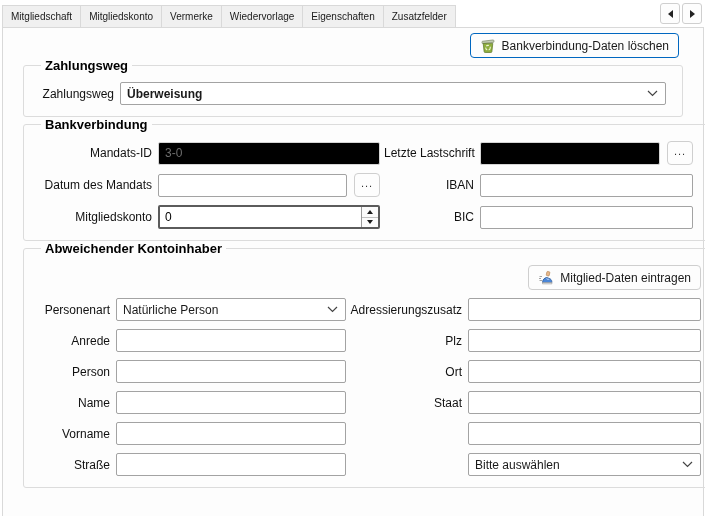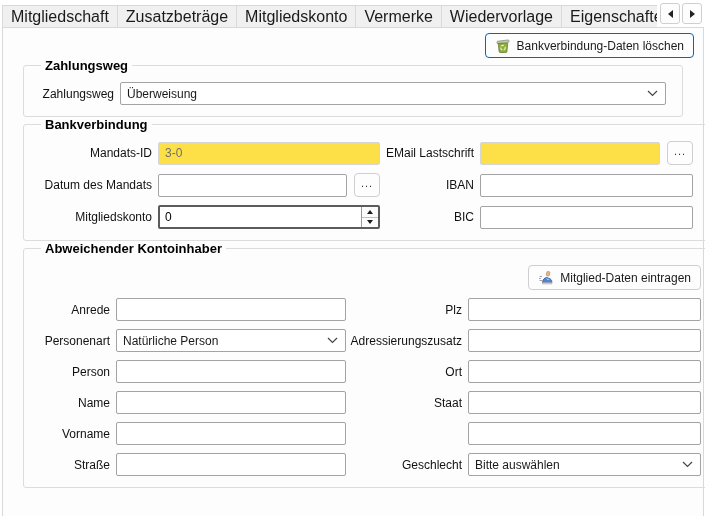--- a/index.html
+++ b/index.html
@@ -18,21 +18,21 @@
     display:flex; align-items:flex-end;
   }
   .tabs-scroller {
     display:flex; align-items:flex-end; overflow:hidden;
     width:calc(100% - 48px); height:28px;
   }
   .tab {
     flex:0 0 auto; height:23px; display:flex; align-items:center;
     padding:0 8px; background:#f0f0f0;
     border:1px solid #d9d9d9; border-left-width:0;
-    font-size:16px; white-space:nowrap; cursor:default;
+    font-size:10px; white-space:nowrap; cursor:default;
   }
   .tab:first-child { border-left-width:1px; }
   .tab.active {
     height:27px; background:#fdfdfd; border-bottom:none;
     border-left-width:1px; margin-bottom:-1px; z-index:3; position:relative;
     padding:0 9px;
   }
   .tab-scroll-btns { position:absolute; right:3px; top:3px; display:flex; gap:2px; z-index:4; }
   .tab-scroll-btn {
     width:20px; height:21px; background:#fdfdfd; border:1px solid #cfcfcf;
@@ -41,21 +41,21 @@
   .tri-left  { width:0;height:0;border-top:4px solid transparent;border-bottom:4px solid transparent;border-right:5px solid #222; }
   .tri-right { width:0;height:0;border-top:4px solid transparent;border-bottom:4px solid transparent;border-left:5px solid #222; }
 
   
   .pane {
     position:absolute; top:27px; left:2px; right:1px; bottom:0;
     background:#fdfdfd; border:1px solid #d9d9d9; border-bottom:none;
     z-index:1; padding-top:1px;
   }
 
-  .btn-row { display:flex; justify-content:flex-end; margin:4px 9px 0; }
+  .btn-row { display:flex; justify-content:flex-end; margin:4px 24px 0; }
   .btn {
     height:25px; display:inline-flex; align-items:center; gap:6px;
     padding:0 9px; background:#fdfdfd; border:1px solid #cfcfcf;
     border-radius:4px; font-size:12px; color:#1a1a1a; cursor:default;
   }
   .btn.accent { border:1.5px solid #0067c0; }
 
   fieldset.group {
     border:1px solid #dcdcdc; border-radius:3px;
     margin:0 20px; padding:7px 16px 11px;
@@ -71,26 +71,26 @@
   .frow:first-of-type { margin-top:2px; }
   .lab { text-align:right; margin-right:6px; white-space:nowrap; color:#111; flex:0 0 auto; }
   .w112 { width:112px; } .w90 { width:90px; } .w70 { width:70px; }
   .spacer { flex:1 1 auto; min-width:4px; }
 
   .txt {
     height:23px; border:1px solid #a3a3a3; border-radius:2px;
     padding:0 6px; font:12px "Liberation Sans","DejaVu Sans",sans-serif;
     background:#ffffff; color:#1a1a1a; outline:none; width:100%;
   }
-  .txt.readonly { background:#fde047; border-color:#d5d5d5; color:#6e6e6e; }
+  .txt.readonly { background:#000000; border-color:#d5d5d5; color:#6e6e6e; }
 
   .wrap { display:flex; align-items:center; flex:0 0 auto; }
   .wrap-222 { width:222px; } .wrap-213 { width:213px; }
   .wrap-230 { width:230px; } .wrap-233 { width:233px; }
-  .wrap-grow { flex:1 1 auto; }
+  .wrap-grow { flex:1 1 auto;font-weight:bold; }
 
   .dots-btn {
     flex:0 0 auto; width:26px; height:24px; margin-left:7px;
     background:#fdfdfd; border:1px solid #cfcfcf; border-radius:4px;
     font-size:11px; line-height:10px; color:#333; letter-spacing:1px;
     display:flex; align-items:center; justify-content:center; padding-bottom:5px;
   }
 
   .combo {
     height:23px; border:1px solid #a3a3a3; border-radius:2px; background:#fff;
@@ -109,21 +109,20 @@
 
   .chev { flex:0 0 auto; margin-left:6px; }
   .icon16 { width:16px; height:16px; flex:0 0 auto; }
 </style>
 </head>
 <body>
 
 <div class="tabstrip">
   <div class="tabs-scroller">
     <div class="tab">Mitgliedschaft</div>
-    <div class="tab">Zusatzbeträge</div>
     <div class="tab">Mitgliedskonto</div>
     <div class="tab">Vermerke</div>
     <div class="tab">Wiedervorlage</div>
     <div class="tab">Eigenschaften</div>
     <div class="tab">Zusatzfelder</div>
 
   </div>
   <div class="tab-scroll-btns">
     <div class="tab-scroll-btn">
       <span class="tri-left"></span>
@@ -164,21 +163,21 @@
 
   <fieldset class="group g2">
     <legend>Bankverbindung</legend>
 
     <div class="frow">
       <span class="lab w112">Mandats-ID</span>
       <div class="wrap wrap-222">
         <input class="txt readonly" readonly="" value="3-0" style="">
       </div>
       <span class="spacer"></span>
-      <span class="lab w90">EMail Lastschrift</span>
+      <span class="lab w90">Letzte Lastschrift</span>
       <div class="wrap wrap-213">
         <input class="txt readonly" readonly="" value="" style="">
         <div class="dots-btn">...</div>
       </div>
     </div>
 
     <div class="frow">
       <span class="lab w112">Datum des Mandats</span>
       <div class="wrap wrap-222">
         <input class="txt" value="" style="">
@@ -224,49 +223,49 @@
           <rect x="8.6" y="1.6" width="3" height="4.2" rx="0.7" fill="#e8b98c" stroke="#b3804f" stroke-width="0.6" transform="rotate(12 10 3.5)"></rect>
           <path d="M4.5 12.5 c0-3 2.2-5 4.6-5 l3.2 1.4 c1.2 0.8 1.6 2 1.6 3.6 z" fill="#4a86d8" stroke="#24528f" stroke-width="0.7"></path>
           <path d="M4.5 12.5 h9.4 v1.4 h-9.4 z" fill="#e3e3e3" stroke="#9a9a9a" stroke-width="0.6"></path>
           <path d="M8.6 8.2 l1 1.6 M10.2 8.6 l0.8 1.4" stroke="#dfe9f8" stroke-width="0.7"></path>
         </svg>
         <span>Mitglied-Daten eintragen</span>
       </div>
     </div>
 
     <div class="frow">
-      <span class="lab w70">Anrede</span>
-      <div class="wrap wrap-230">
-        <input class="txt" value="" style="">
-      </div>
-      <span class="spacer"></span>
-      <span class="lab w112">Plz</span>
-      <div class="wrap wrap-233">
-        <input class="txt" value="" style="">
-      </div>
-    </div>
-
-    <div class="frow">
       <span class="lab w70">Personenart</span>
       <div class="wrap wrap-230">
         <div class="combo">
           <span class="val">Natürliche Person</span>
           <svg class="chev" width="11" height="7" viewBox="0 0 11 7">
             <path d="M1 1 L5.5 5.5 L10 1" stroke="#444" stroke-width="1.2" fill="none"></path>
           </svg>
         </div>
       </div>
       <span class="spacer"></span>
       <span class="lab w112">Adressierungszusatz</span>
       <div class="wrap wrap-233">
         <input class="txt" value="" style="">
       </div>
     </div>
 
     <div class="frow">
+      <span class="lab w70">Anrede</span>
+      <div class="wrap wrap-230">
+        <input class="txt" value="" style="">
+      </div>
+      <span class="spacer"></span>
+      <span class="lab w112">Plz</span>
+      <div class="wrap wrap-233">
+        <input class="txt" value="" style="">
+      </div>
+    </div>
+
+    <div class="frow">
       <span class="lab w70">Person</span>
       <div class="wrap wrap-230">
         <input class="txt" value="" style="">
       </div>
       <span class="spacer"></span>
       <span class="lab w112">Ort</span>
       <div class="wrap wrap-233">
         <input class="txt" value="" style="">
       </div>
     </div>
@@ -293,21 +292,20 @@
         <input class="txt" value="" style="">
       </div>
     </div>
 
     <div class="frow">
       <span class="lab w70">Straße</span>
       <div class="wrap wrap-230">
         <input class="txt" value="" style="">
       </div>
       <span class="spacer"></span>
-      <span class="lab w112">Geschlecht</span>
       <div class="wrap wrap-233">
         <div class="combo">
           <span class="val">Bitte auswählen</span>
           <svg class="chev" width="11" height="7" viewBox="0 0 11 7">
             <path d="M1 1 L5.5 5.5 L10 1" stroke="#444" stroke-width="1.2" fill="none"></path>
           </svg>
         </div>
       </div>
     </div>
   </fieldset>

